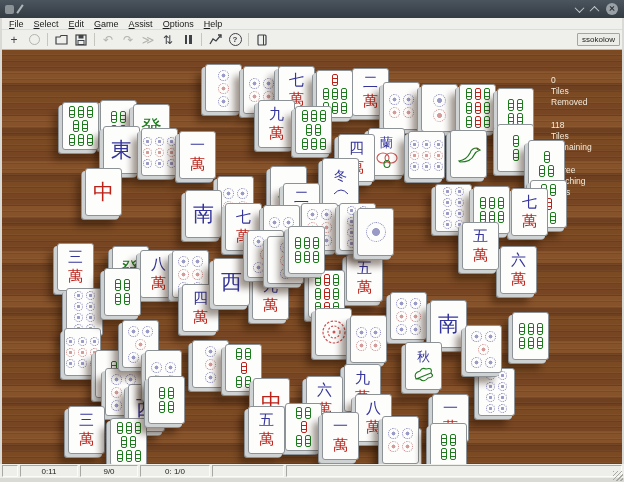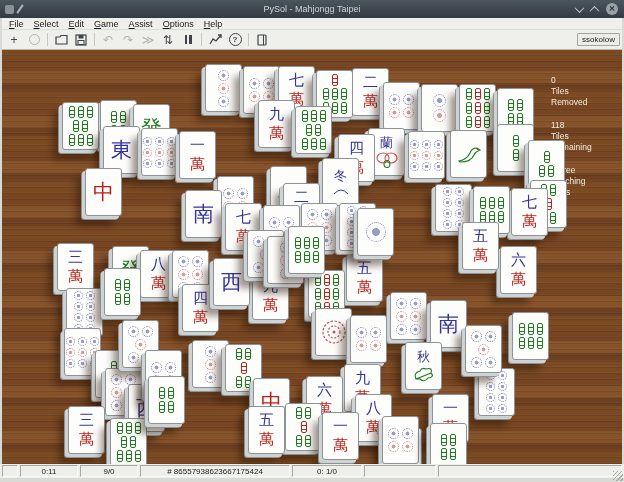--- a/index.html
+++ b/index.html
@@ -78,21 +78,20 @@
 </style>
 </head>
 <body>
 
 <div class="app">
   <div class="titlebar">
     <div class="tb-left">
       <span class="appicon"></span>
       <span class="pinicon"></span>
     </div>
-    <div class="tb-title">PySol - Mahjongg Taipei</div>
     <div class="tb-right" id="wincontrols">
         <span class="chev down"></span>
         <span class="chev up"></span>
         <span class="closebtn"></span>
       </div>
   </div>
 
   <div class="menubar" id="menubar">
       <span class="menu-item"><u>F</u>ile</span>
       <span class="menu-item"><u>S</u>elect</span>
@@ -1050,19 +1049,18 @@
       </div>
     </div>
 
   <div class="frameL"></div>
   <div class="frameR"></div>
 
   <div class="statusbar" id="statusbar">
       <div class="seg" style="width: 16px;"></div>
       <div class="seg" style="width: 58px;">0:11</div>
       <div class="seg" style="width: 58px;">9/0</div>
-      <div class="seg" style="width: 150px;"># 86557938623667175424</div>
       <div class="seg" style="width: 70px;">0: 1/0</div>
       <div class="seg" style="width: 72px;"></div>
       <div class="seg" style="flex: 1 1 0%;"></div>
     </div>
   <div class="grip"></div>
 </div>
 
 </body></html>

